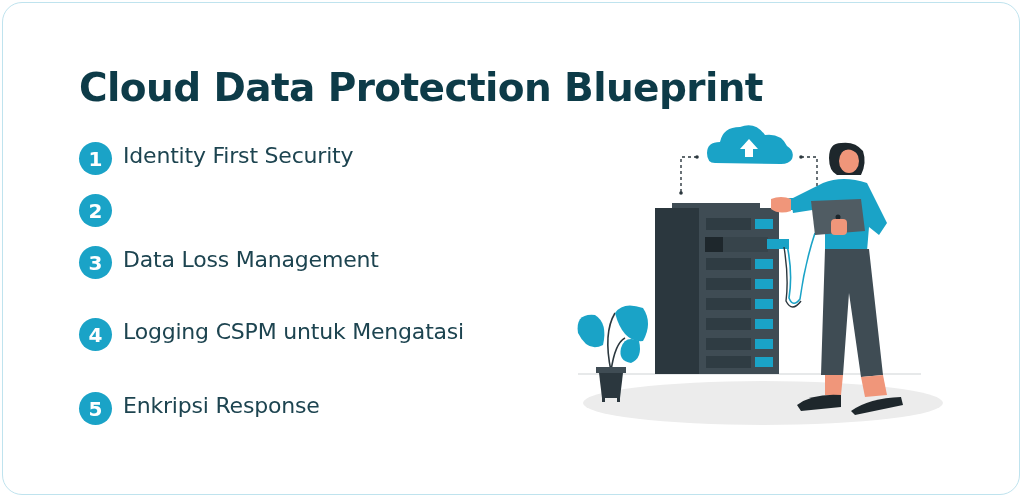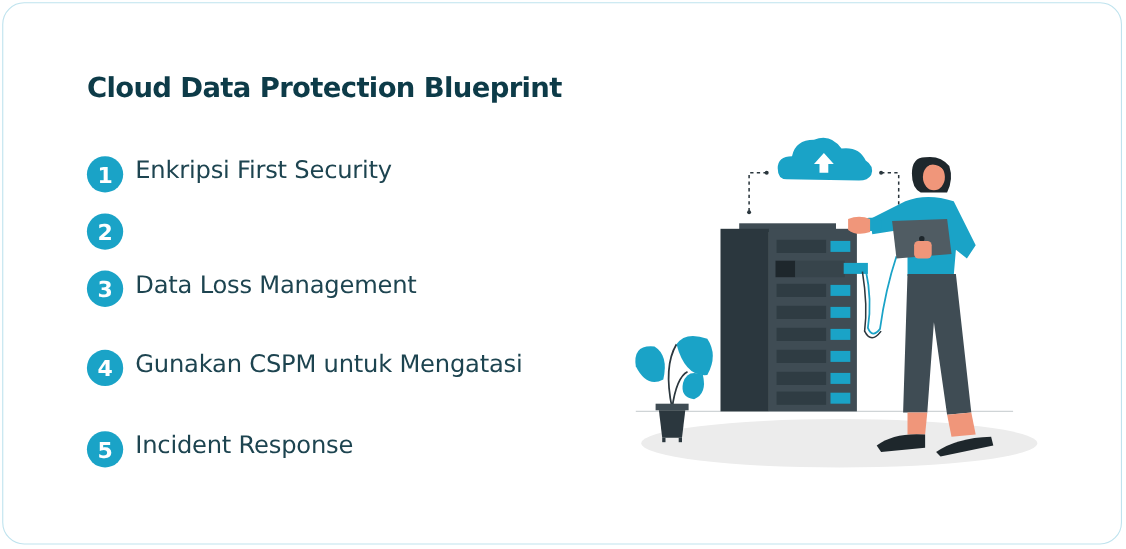--- a/index.html
+++ b/index.html
@@ -3,21 +3,21 @@
 <meta charset="utf-8">
 <style>
   html, body { margin:0; padding:0; background:#ffffff; }
   body { width:1024px; height:499px; position:relative; overflow:hidden; font-family:"Liberation Sans", sans-serif; }
   .card {
     position:absolute; left:2px; top:2px; width:1018px; height:493px;
     border:1.5px solid #bfe3ee; border-radius:20px; background:#ffffff; box-sizing:border-box;
   }
   .title {
     position:absolute; left:76px; top:62px; margin:0;
-    font-family:"DejaVu Sans", sans-serif; font-weight:bold; font-size:25px;
+    font-family:"DejaVu Sans", sans-serif; font-weight:bold; font-size:39px;
     color:#0d3b48; letter-spacing:-0.6px; white-space:nowrap;
   }
   .list { position:absolute; left:76px; top:138px; width:460px; }
   .item { position:absolute; left:0; display:flex; align-items:flex-start; }
   .badge {
     width:33px; height:33px; border-radius:50%; background:#1aa3c7; color:#ffffff;
     font-family:"DejaVu Sans", sans-serif; font-weight:bold; font-size:20px;
     display:flex; align-items:center; justify-content:center; flex-shrink:0; margin-top:1px;
   }
   .label {
@@ -29,42 +29,42 @@
 </head>
 <body>
 
 <div class="card">
   <h1 class="title">Cloud Data Protection Blueprint</h1>
 
   <div class="list">
     <div class="item" style="top:0px;">
       <div class="badge">1</div>
       <div class="label">
-        <div>Enkripsi First Security</div>
+        <div>Identity First Security</div>
       </div>
     </div>
     <div class="item" style="top:52px;">
       <div class="badge">2</div>
     </div>
     <div class="item" style="top:104px;">
       <div class="badge">3</div>
       <div class="label">
         <div>Data Loss Management</div>
       </div>
     </div>
     <div class="item" style="top:176px;">
       <div class="badge">4</div>
       <div class="label">
-        <div>Gunakan CSPM untuk Mengatasi</div>
+        <div>Logging CSPM untuk Mengatasi</div>
       </div>
     </div>
     <div class="item" style="top:250px;">
       <div class="badge">5</div>
       <div class="label">
-        <div>Incident Response</div>
+        <div>Enkripsi Response</div>
       </div>
     </div>
   </div>
 
   <svg class="illus" viewBox="560 100 400 330" xmlns="http://www.w3.org/2000/svg">
 
     <ellipse cx="760" cy="400" rx="180" ry="22" fill="#ececec"></ellipse>
     <line x1="575" y1="371" x2="918" y2="371" stroke="#cfd4d6" stroke-width="1.2"></line>
 
     <g>

